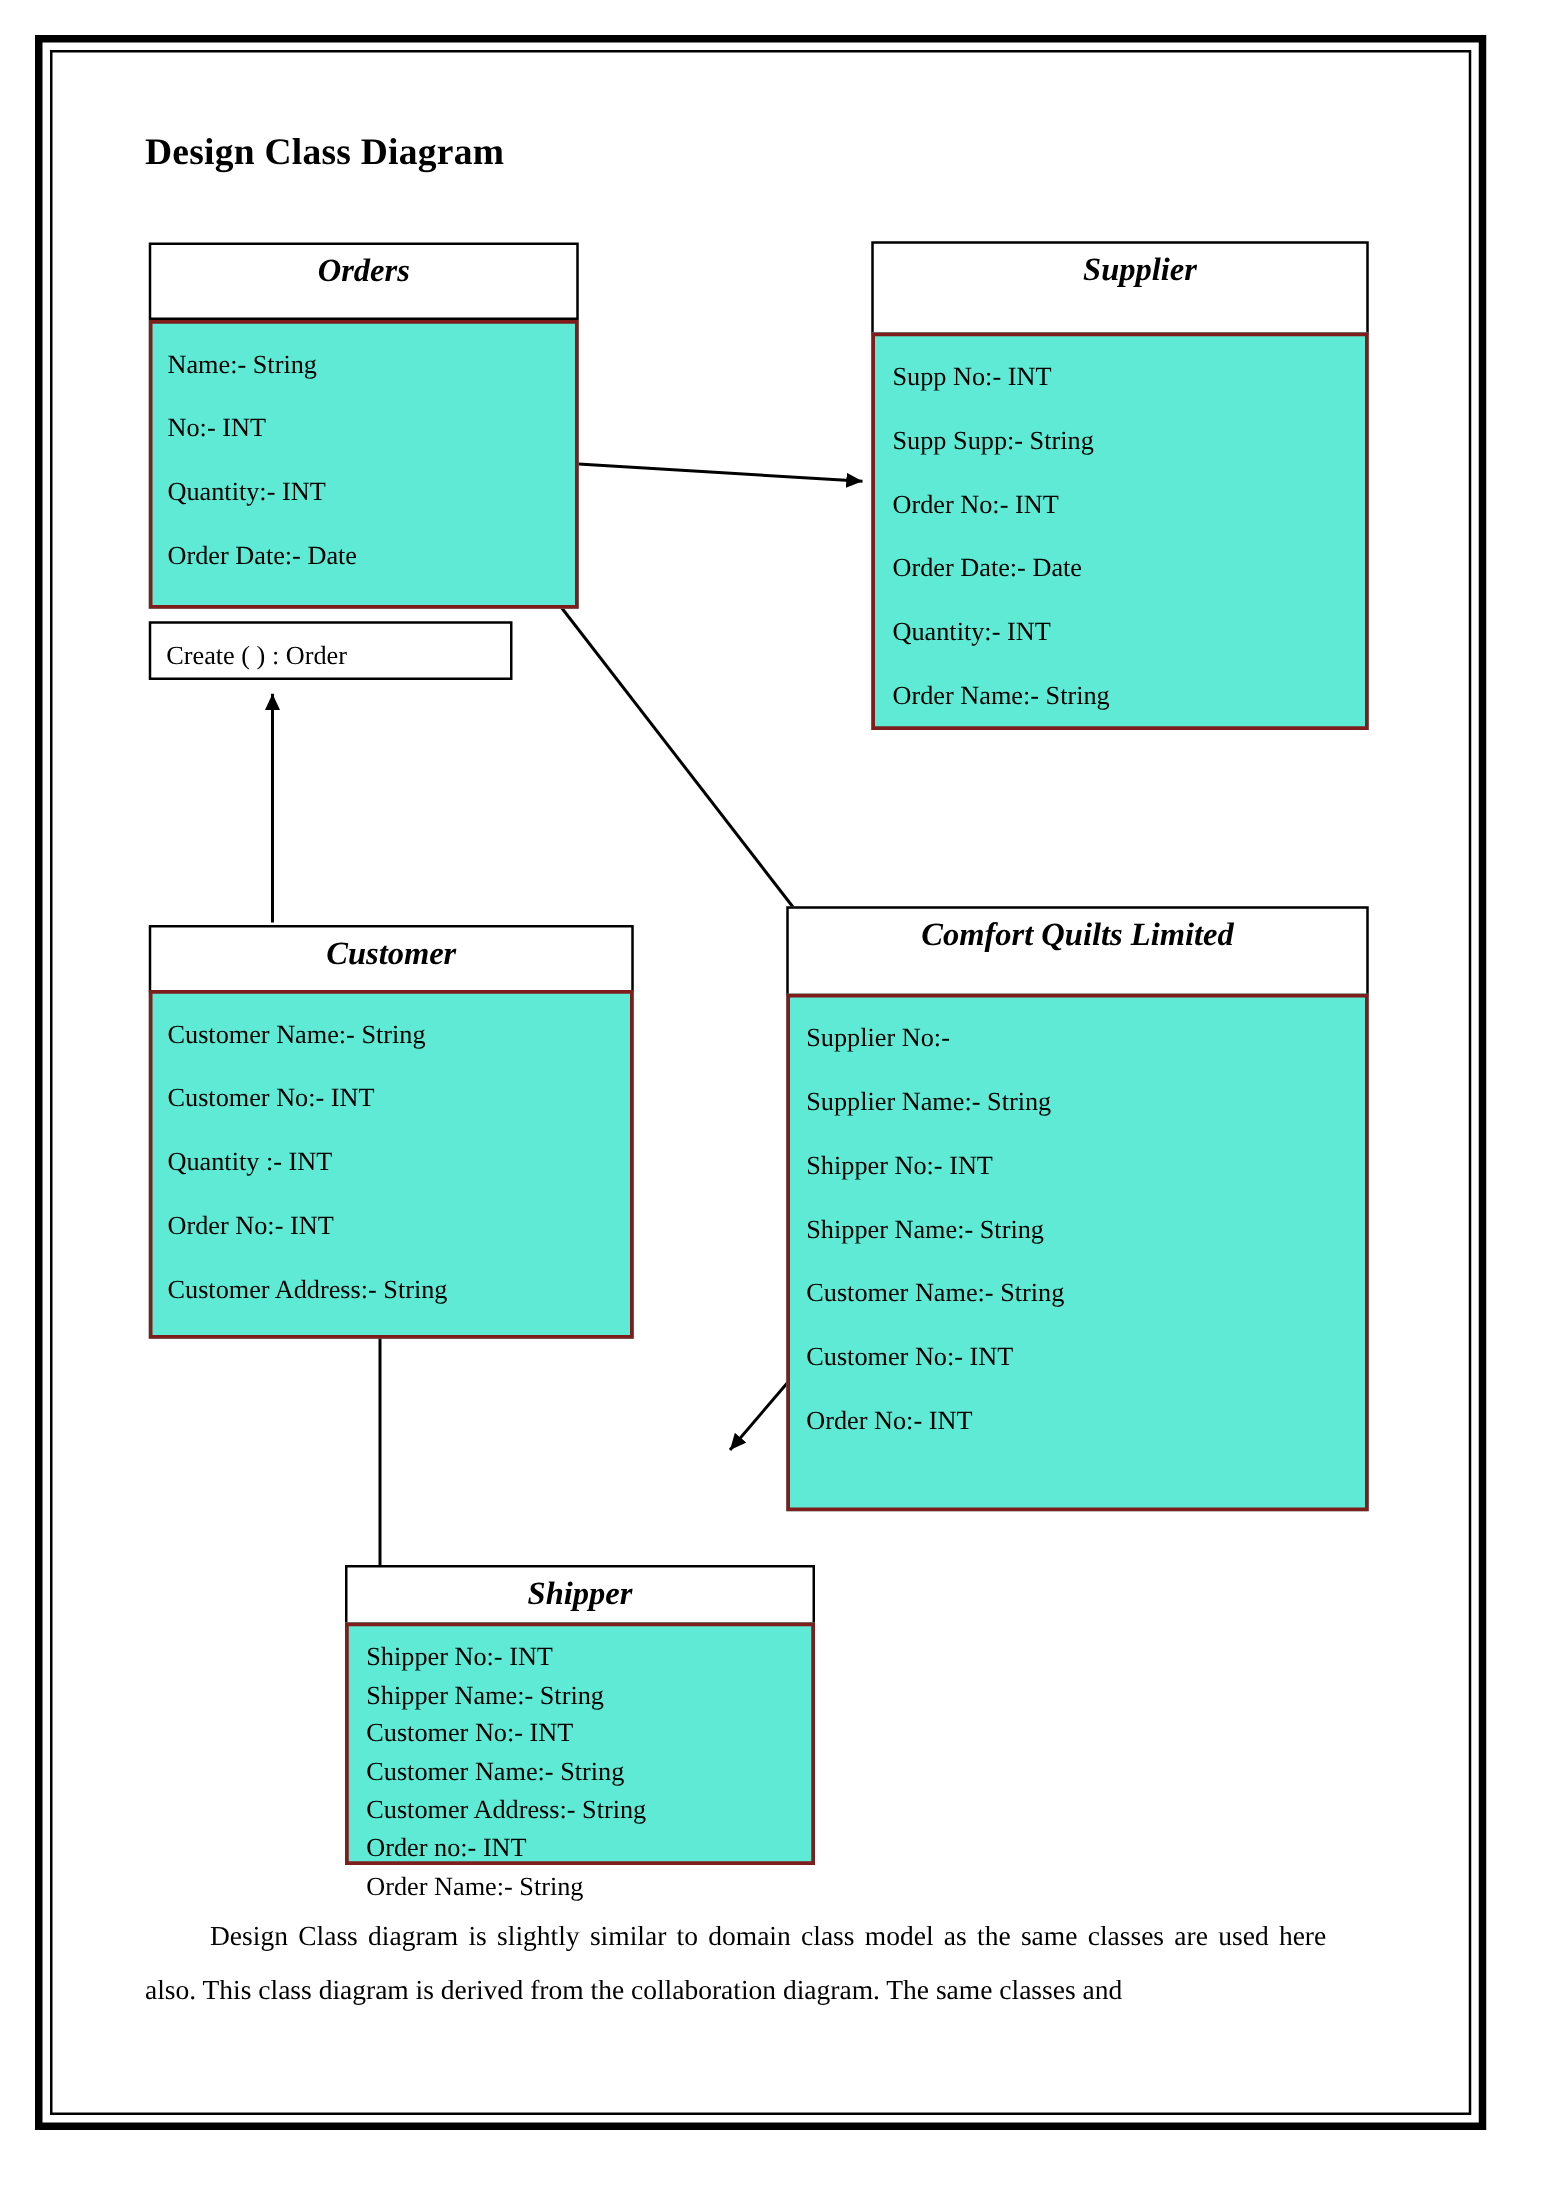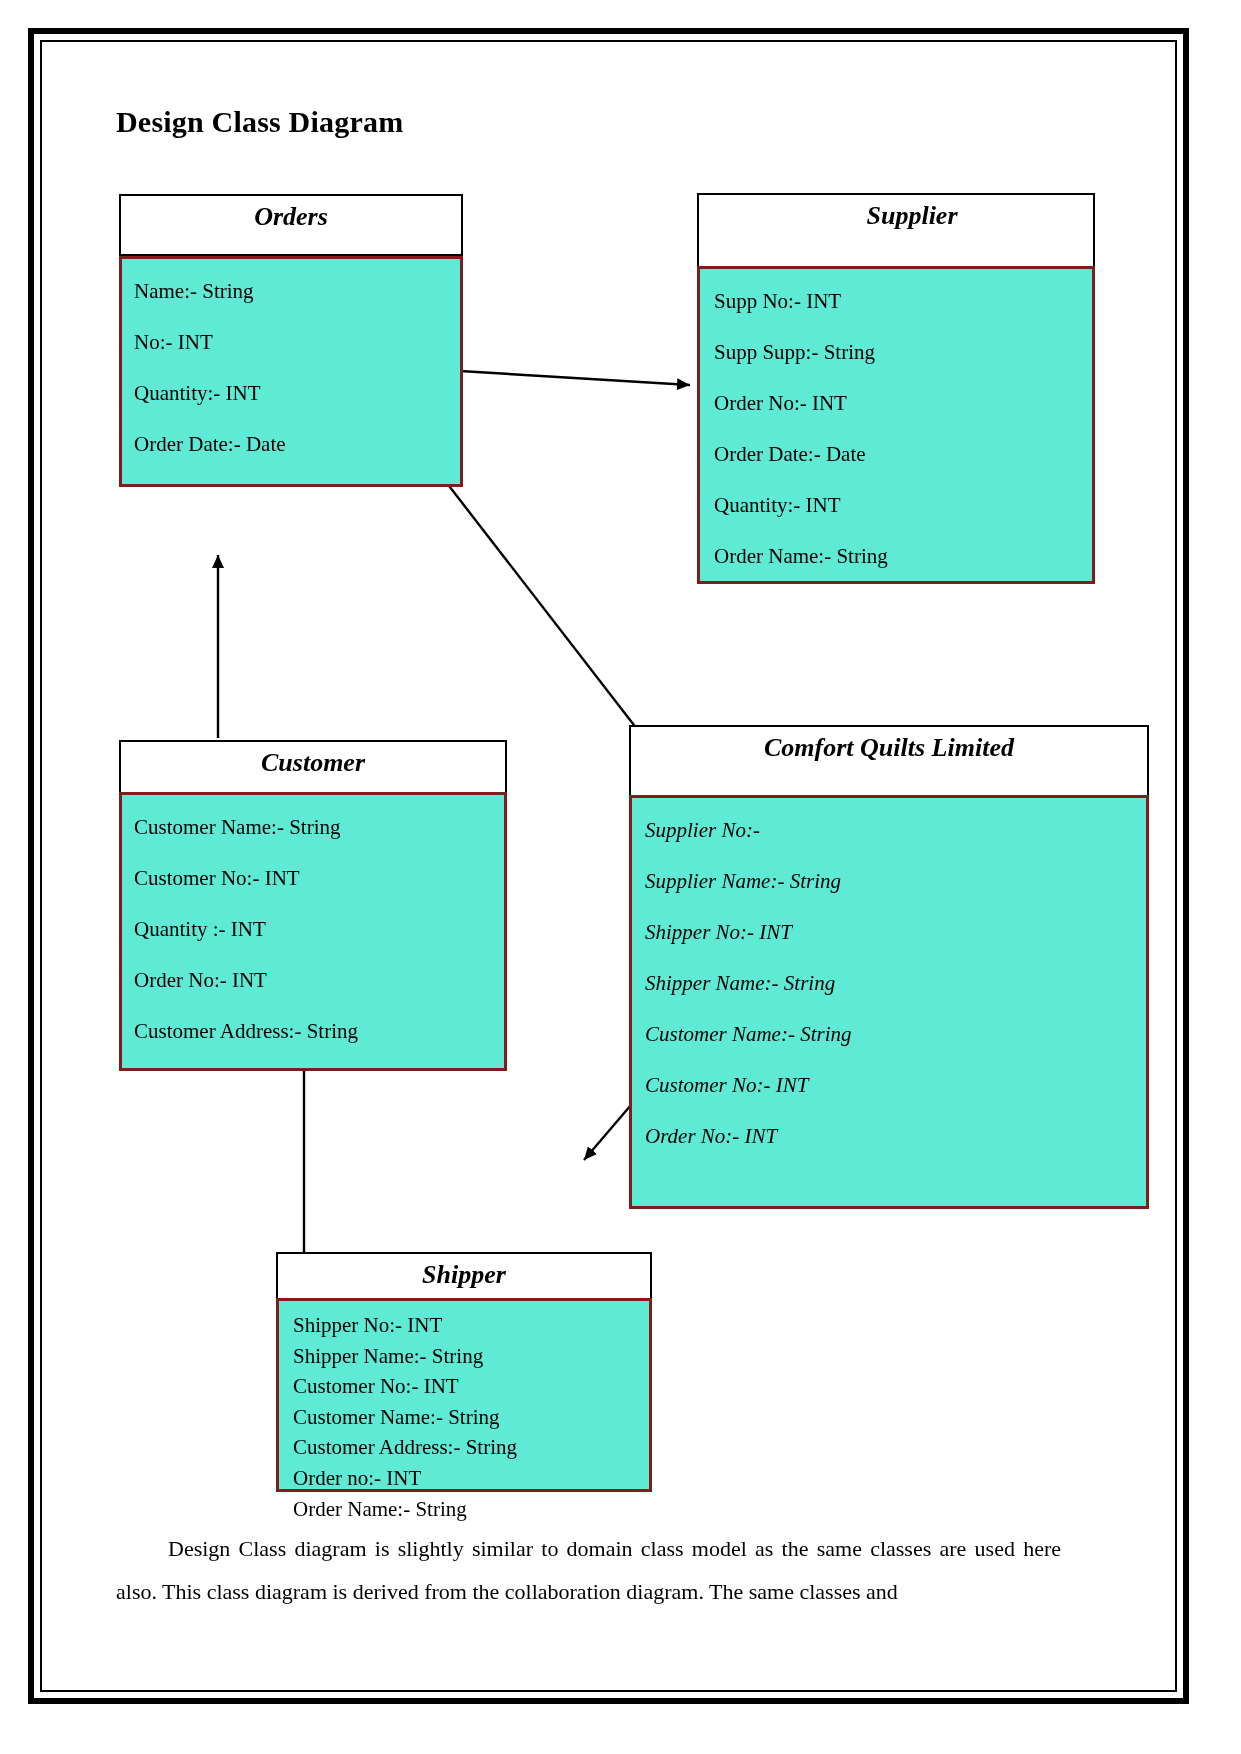--- a/index.html
+++ b/index.html
@@ -118,23 +118,23 @@
   #cls-supplier .uml-body { height: 318px; margin-top: -2px; padding: 22px 0 0 14px; }
   #cls-supplier .uml-body .attr { margin-bottom: 30px; }
 
   
   #cls-customer { left: 119px; top: 740px; width: 388px; }
   #cls-customer .uml-header { height: 54px; }
   #cls-customer .uml-body { height: 279px; margin-top: -2px; padding: 22px 0 0 12px; }
   #cls-customer .uml-body .attr { margin-bottom: 30px; }
 
   
-  #cls-comfort { left: 629px; top: 725px; width: 520px; }
+  #cls-comfort { left: 629px; top: 725px; width: 466px; }
   #cls-comfort .uml-header { height: 72px; }
-  #cls-comfort .uml-body { height: 414px; margin-top: -2px; padding: 22px 0 0 13px; font-style: italic; }
+  #cls-comfort .uml-body { height: 414px; margin-top: -2px; padding: 22px 0 0 13px; }
   #cls-comfort .uml-body .attr { margin-bottom: 30px; }
 
   
   #cls-shipper { left: 276px; top: 1252px; width: 376px; }
   #cls-shipper .uml-header { height: 48px; }
   #cls-shipper .uml-body { height: 194px; margin-top: -2px; padding: 12px 0 0 14px; }
   #cls-shipper .uml-body .attr { margin-bottom: 5px; line-height: 1.22; }
 
   
   .connectors {
@@ -204,20 +204,23 @@
       <span class="cls-name">Orders</span>
     </div>
     <div class="uml-body">
       <div class="attr">Name:- String</div>
       <div class="attr">No:- INT</div>
       <div class="attr">Quantity:- INT</div>
       <div class="attr">Order Date:- Date</div>
     </div>
   </div>
 
+  <div id="cls-orders-methods">
+    <div class="attr">Create ( ) : Order</div>
+  </div>
 
   <div class="uml" id="cls-supplier">
     <div class="uml-header">
       <span class="cls-name">Supplier</span>
     </div>
     <div class="uml-body">
       <div class="attr">Supp No:- INT</div>
       <div class="attr">Supp Supp:- String</div>
       <div class="attr">Order No:- INT</div>
       <div class="attr">Order Date:- Date</div>

